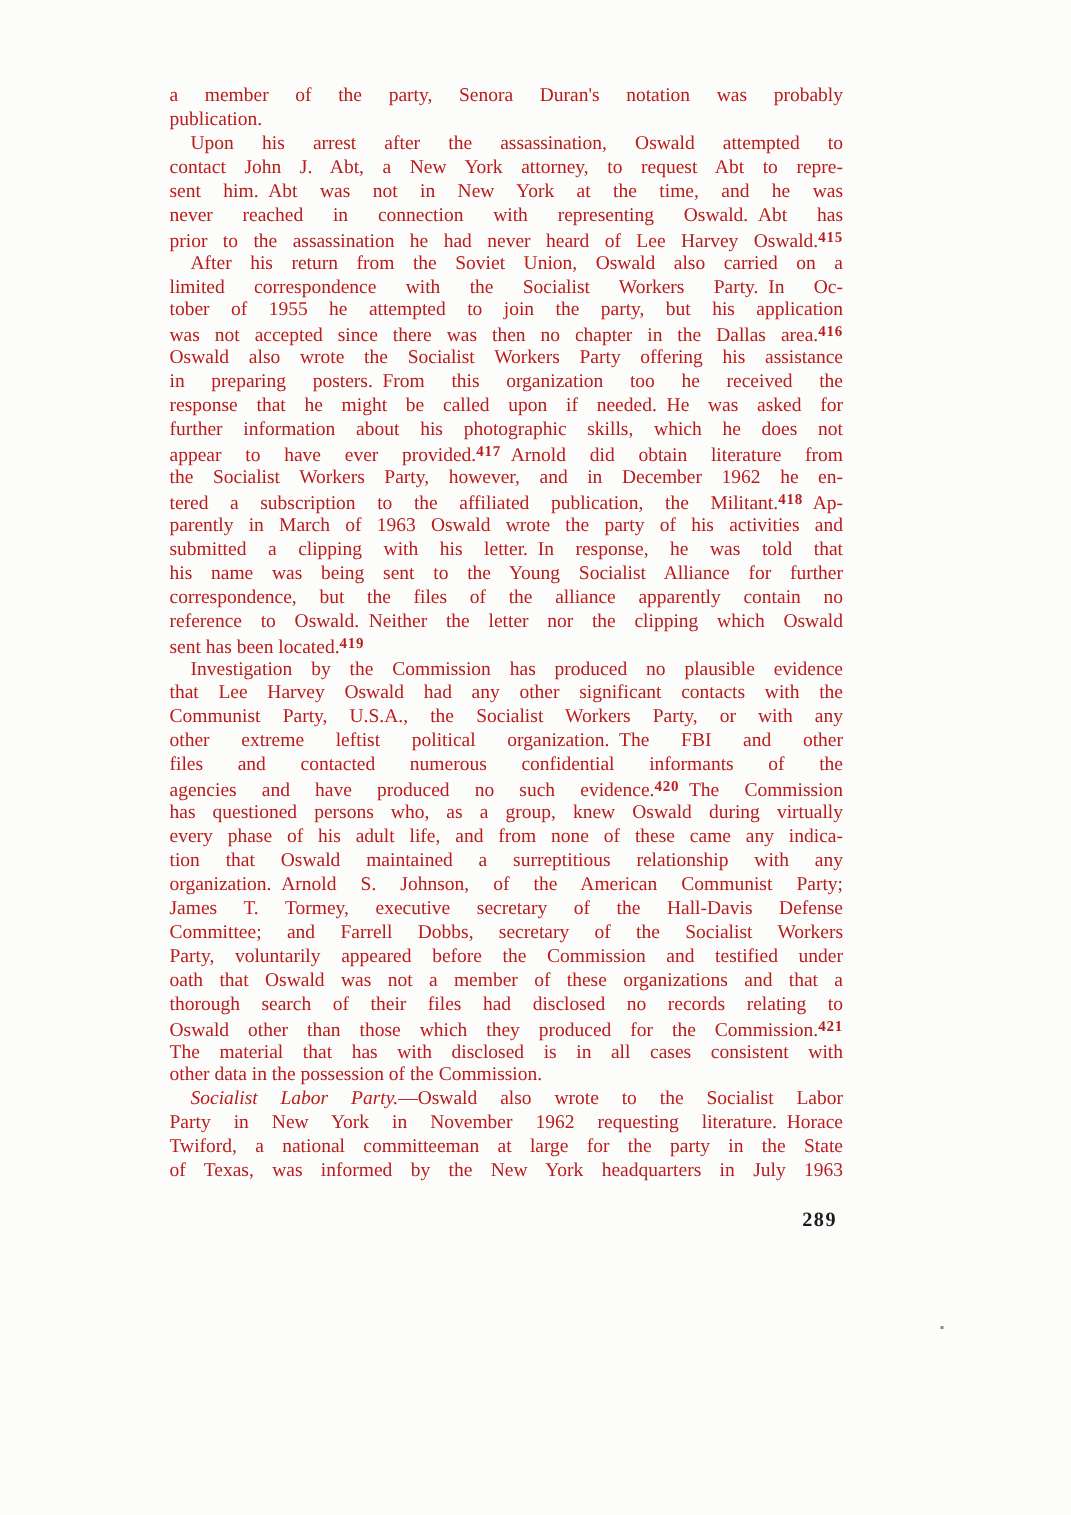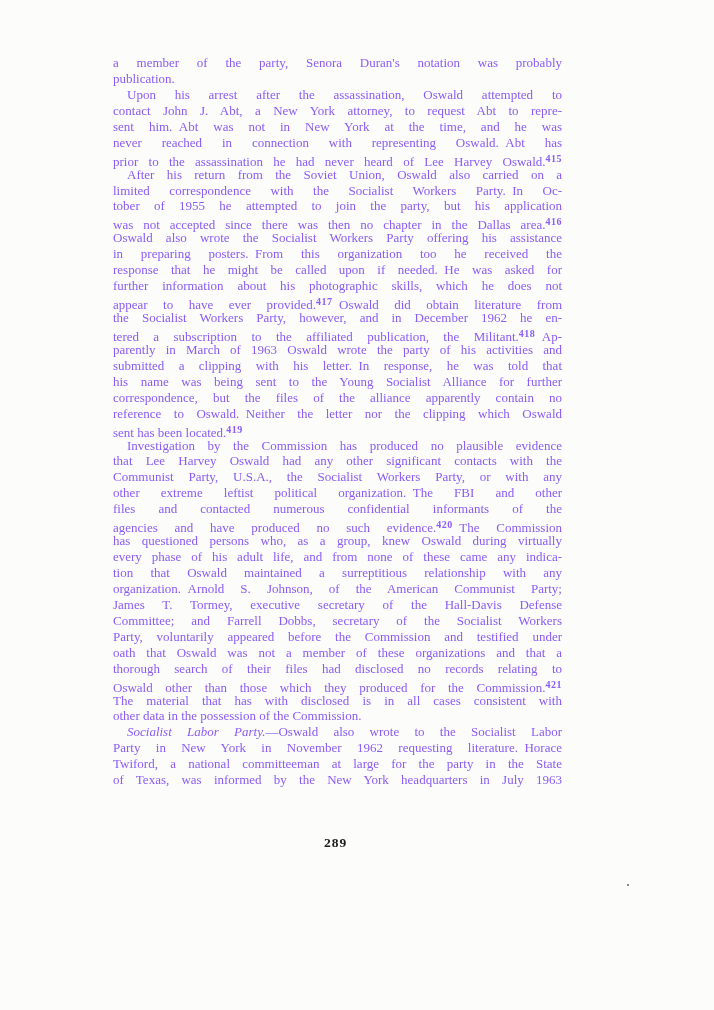--- a/index.html
+++ b/index.html
@@ -9,21 +9,21 @@
     position: relative;
     font-family: "Liberation Serif", "DejaVu Serif", serif;
     overflow: hidden;
   }
   .page {
     position: absolute; inset: 0;
   }
   .text-block {
     position: absolute;
     left: 113px; top: 55px; width: 449px;
-    color: #8b5cf6;
+    color: #b91c1c;
     font-size: 13px;
     line-height: 15.95px;
   }
   .paragraph { margin: 0; }
   .line {
     text-align: justify;
     text-align-last: justify;
     white-space: nowrap;
     height: 15.95px;
     overflow: visible;
@@ -32,22 +32,22 @@
   .line-indent { padding-left: 14px; }
   .sup {
     font-size: 10px;
     vertical-align: 3.5px;
     font-weight: bold;
     letter-spacing: 0.5px;
   }
   .italic { font-style: italic; }
   .page-number {
     position: absolute;
-    left: 113px; top: 835px; width: 449px;
-    text-align: center;
+    left: 113px; top: 805px; width: 449px;
+    text-align: right;
     padding-right: 4px;
     box-sizing: border-box;
     font-size: 13.5px;
     font-weight: bold;
     letter-spacing: 1px;
     color: #1c1c1c;
   }
   .speck {
     position: absolute;
     left: 627px; top: 884px;
@@ -73,21 +73,21 @@
       </div>
       <div class="paragraph">
         <div class="line line-indent"><span>After his return from the Soviet Union, Oswald also carried on a</span></div>
         <div class="line"><span>limited correspondence with the Socialist Workers Party. In Oc-</span></div>
         <div class="line"><span>tober of 1955 he attempted to join the party, but his application</span></div>
         <div class="line"><span>was not accepted since there was then no chapter in the Dallas area.</span><span class="sup">416</span></div>
         <div class="line"><span>Oswald also wrote the Socialist Workers Party offering his assistance</span></div>
         <div class="line"><span>in preparing posters. From this organization too he received the</span></div>
         <div class="line"><span>response that he might be called upon if needed. He was asked for</span></div>
         <div class="line"><span>further information about his photographic skills, which he does not</span></div>
-        <div class="line"><span>appear to have ever provided.</span><span class="sup">417</span><span> Oswald did obtain literature from</span></div>
+        <div class="line"><span>appear to have ever provided.</span><span class="sup">417</span><span> Arnold did obtain literature from</span></div>
         <div class="line"><span>the Socialist Workers Party, however, and in December 1962 he en-</span></div>
         <div class="line"><span>tered a subscription to the affiliated publication, the Militant.</span><span class="sup">418</span><span> Ap-</span></div>
         <div class="line"><span>parently in March of 1963 Oswald wrote the party of his activities and</span></div>
         <div class="line"><span>submitted a clipping with his letter. In response, he was told that</span></div>
         <div class="line"><span>his name was being sent to the Young Socialist Alliance for further</span></div>
         <div class="line"><span>correspondence, but the files of the alliance apparently contain no</span></div>
         <div class="line"><span>reference to Oswald. Neither the letter nor the clipping which Oswald</span></div>
         <div class="line line-last"><span>sent has been located.</span><span class="sup">419</span></div>
       </div>
       <div class="paragraph">

